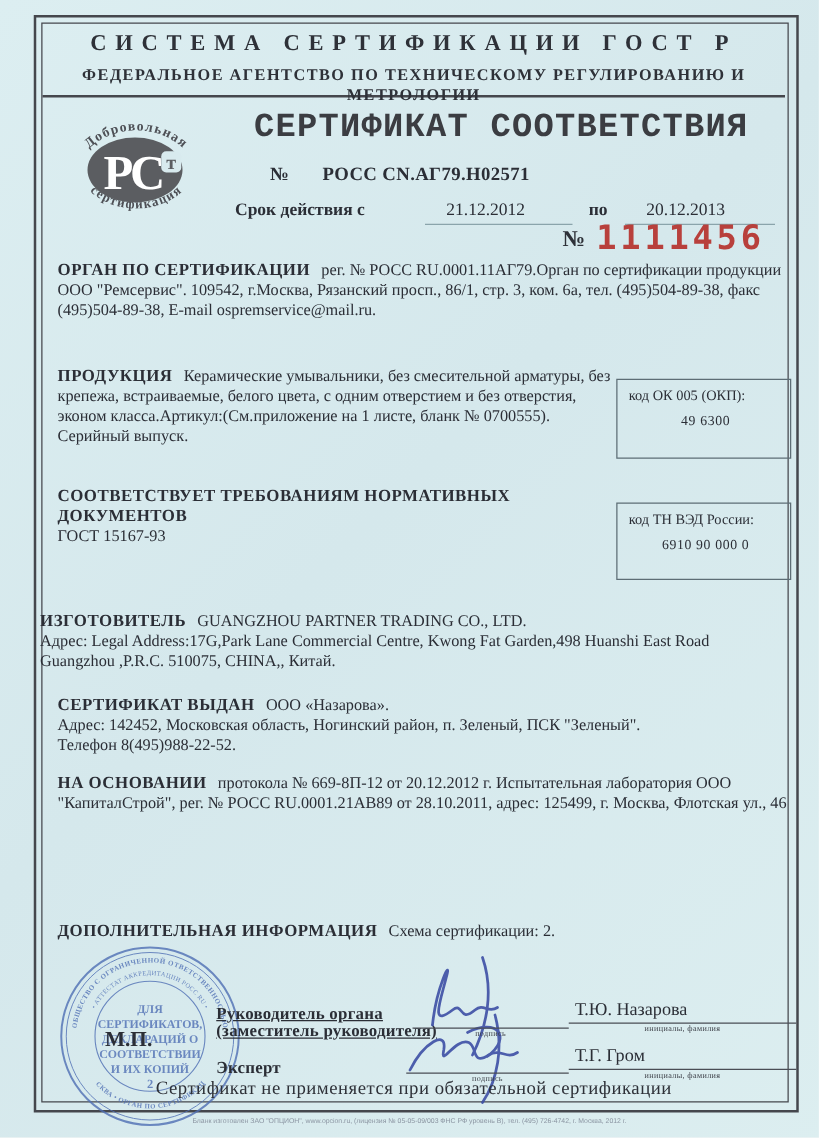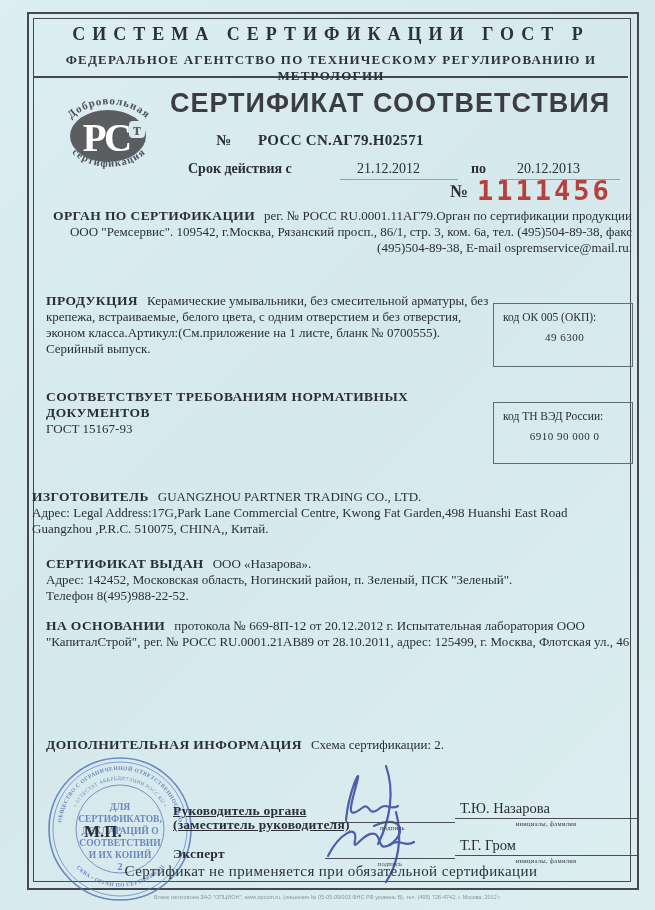--- a/index.html
+++ b/index.html
@@ -12,22 +12,22 @@
     position:absolute;left:0;top:0;width:655px;height:910px;
     background:linear-gradient(135deg,#dceef1 0%,#d5e8ec 45%,#dceef0 100%);
     padding-left:20px;
   }
   .frame-outer{position:absolute;left:27px;top:12px;width:608px;height:874px;border:2px solid #45474d;}
   .frame-inner{position:absolute;left:33px;top:18px;width:596px;height:862px;border:1px solid #45474d;}
   .hdr-sep{position:absolute;left:34px;top:76px;width:594px;border-top:2px solid #45474d;}
   .abs{position:absolute;}
   .hdr-system{left:34px;top:24px;width:594px;text-align:center;font-weight:bold;font-size:18px;letter-spacing:7px;color:#2e3138;}
   .hdr-agency{left:34px;top:52px;width:594px;text-align:center;font-weight:bold;font-size:13px;letter-spacing:1.2px;color:#2e3138;}
-  .doc-title{left:157px;top:88px;width:466px;text-align:center;
-    font-family:Liberation Sans, sans-serif;font-weight:bold;font-size:27px;letter-spacing:1px;color:#3b3d42;}
+  .doc-title{left:168px;top:88px;width:466px;text-align:center;
+    font-family:Liberation Mono, monospace;font-weight:bold;font-size:27px;letter-spacing:1px;color:#3b3d42;}
   .numrow-label{left:216px;top:132px;font-size:15px;font-weight:bold;}
   .numrow-value{left:258px;top:132px;font-size:15px;letter-spacing:.3px;font-weight:bold;}
   .validity-label{left:188px;top:161px;font-size:14px;font-weight:bold;}
   .validity-from{left:357px;top:161px;font-size:14px;}
   .validity-po{left:471px;top:161px;font-size:14px;font-weight:bold;}
   .validity-to{left:517px;top:161px;font-size:14px;}
   .uline{border-bottom:1px solid #8aa4ab;height:0;}
   .blank-no-label{left:450px;top:181px;font-size:18px;font-weight:bold;color:#2e3138;}
   .blank-no-value{left:477px;top:175px;font-family:"DejaVu Sans Mono",monospace;font-weight:bold;
     font-size:27px;letter-spacing:3px;color:#b8403c;}
@@ -83,21 +83,21 @@
   <span class="abs validity-label">Срок действия с</span>
   <span class="abs validity-from">21.12.2012</span>
   <span class="abs validity-po">по</span>
   <span class="abs validity-to">20.12.2013</span>
   <div class="abs uline" style="left:340px;top:179px;width:118px;"></div>
   <div class="abs uline" style="left:500px;top:179px;width:120px;"></div>
 
   <span class="abs blank-no-label">№</span>
   <span class="abs blank-no-value">1111456</span>
 
-  <p class="block" style="left:46px;top:208px;width:586px;text-align:right;">
+  <p class="block" style="left:46px;top:208px;width:586px;">
     <b class="lbl">ОРГАН ПО СЕРТИФИКАЦИИ</b><span>рег. № РОСС RU.0001.11АГ79.Орган по сертификации продукции ООО "Ремсервис". 109542, г.Москва, Рязанский просп., 86/1, стр. 3, ком. 6а, тел. (495)504-89-38, факс (495)504-89-38, E-mail ospremservice@mail.ru.</span>
   </p>
 
   <p class="block" style="left:46px;top:293px;width:446px;">
     <b class="lbl">ПРОДУКЦИЯ</b><span>Керамические умывальники, без смесительной арматуры, без крепежа, встраиваемые, белого цвета, с одним отверстием и без отверстия, эконом класса.Артикул:(См.приложение на 1 листе, бланк № 0700555).</span>
     <span class="bline">Серийный выпуск.</span>
   </p>
 
   <div class="codebox" style="left:493px;top:303px;width:140px;height:64px;">
     <span class="cb-label">код ОК 005 (ОКП):</span>

